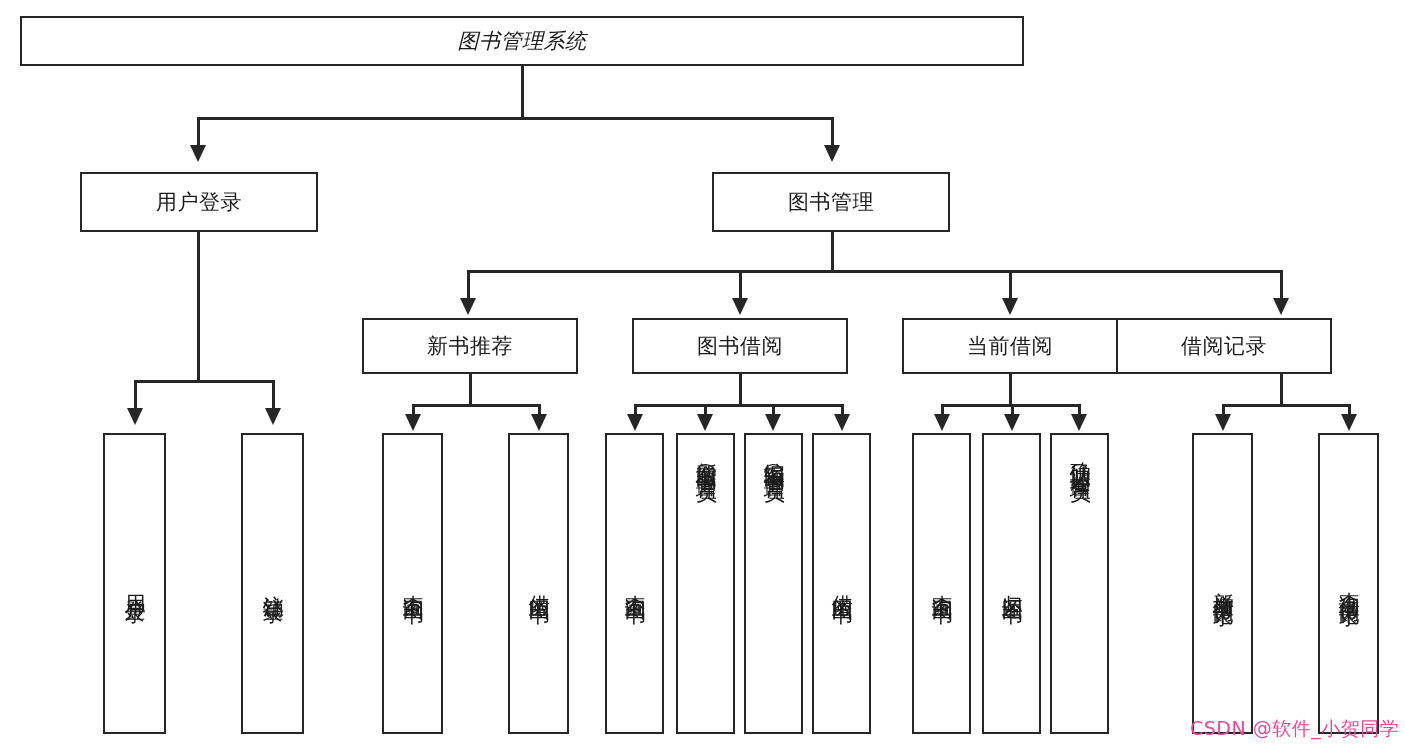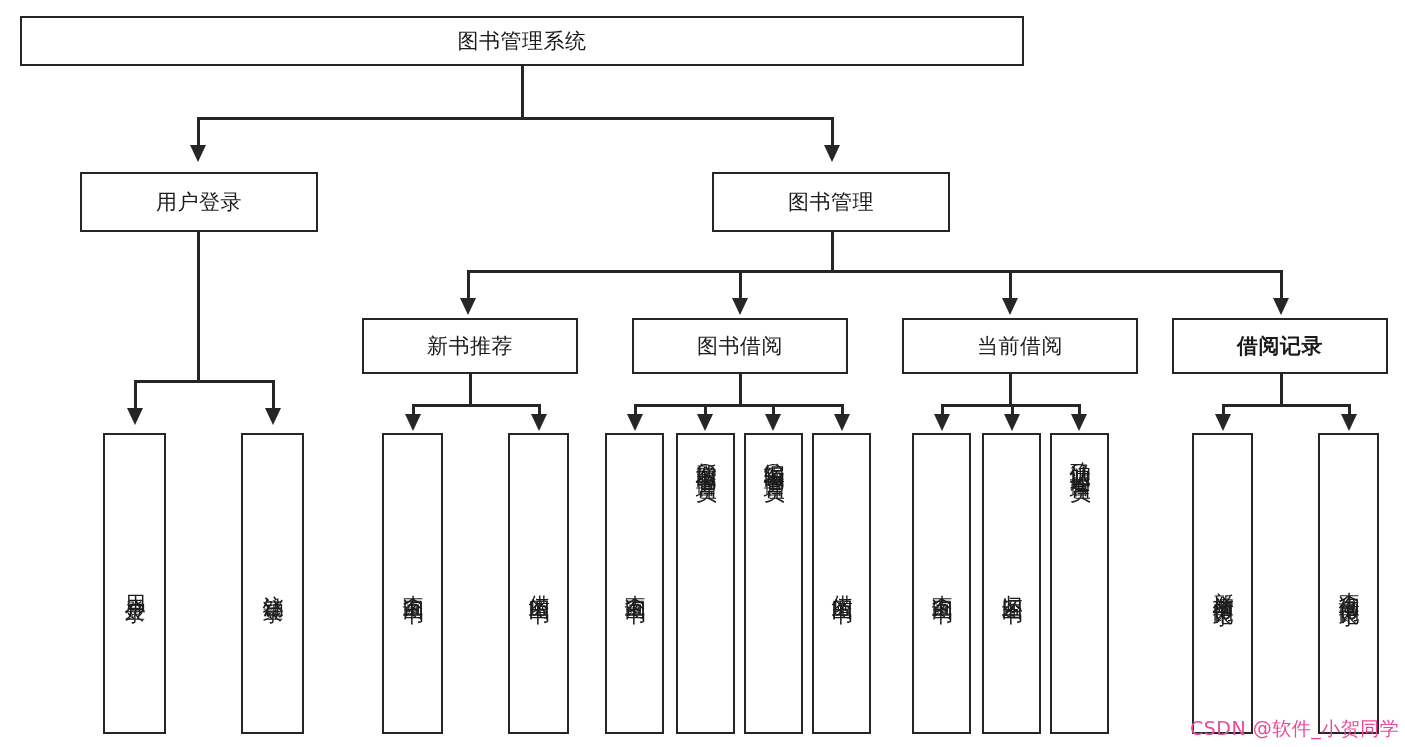--- a/index.html
+++ b/index.html
@@ -78,21 +78,21 @@
     white-space: nowrap;
     letter-spacing: 0.5px;
     font-family: "DejaVu Sans", "Liberation Sans", sans-serif;
   }
 </style>
 </head>
 <body>
 
 <div id="canvas">
 
-  <div class="node" style="left:20px; top:16px; width:1004px; height:50px;">
+  <div class="node" style="left:20px; top:16px; width:1004px; height:50px;font-style:italic;">
     <span class="lbl">图书管理系统</span>
   </div>
 
   <div class="ln v" style="left:521px; top:66px; height:53px;"></div>
 
   <div class="ln h" style="left:197px; top:117px; width:636px;"></div>
 
   <div class="ln v" style="left:197px; top:117px; height:30px;"></div>
   <div class="arrow" style="left:190px; top:145px;"></div>
   <div class="ln v" style="left:831px; top:117px; height:30px;"></div>
@@ -134,24 +134,24 @@
 
   <div class="ln v" style="left:1280px; top:270px; height:30px;"></div>
   <div class="arrow" style="left:1273px; top:298px;"></div>
 
   <div class="node" style="left:632px; top:318px; width:216px; height:56px;">
     <span class="lbl">图书借阅</span>
   </div>
   <div class="node" style="left:362px; top:318px; width:216px; height:56px;">
     <span class="lbl">新书推荐</span>
   </div>
-  <div class="node" style="left:902px; top:318px; width:236px; height:56px;">
+  <div class="node" style="left:902px; top:318px; width:216px; height:56px;">
     <span class="lbl">当前借阅</span>
   </div>
-  <div class="node" style="left:1172px; top:318px; width:216px; height:56px;font-weight:bold;">
+  <div class="node" style="left:1116px; top:318px; width:216px; height:56px;">
     <span class="lbl">借阅记录</span>
   </div>
 
   <div class="ln v" style="left:469px; top:374px; height:32px;"></div>
   <div class="ln h" style="left:412px; top:404px; width:128px;"></div>
   <div class="ln v" style="left:412px; top:404px; height:14px;"></div>
   <div class="arrow" style="left:405px; top:414px;"></div>
   <div class="ln v" style="left:538px; top:404px; height:14px;"></div>
   <div class="arrow" style="left:531px; top:414px;"></div>
 

